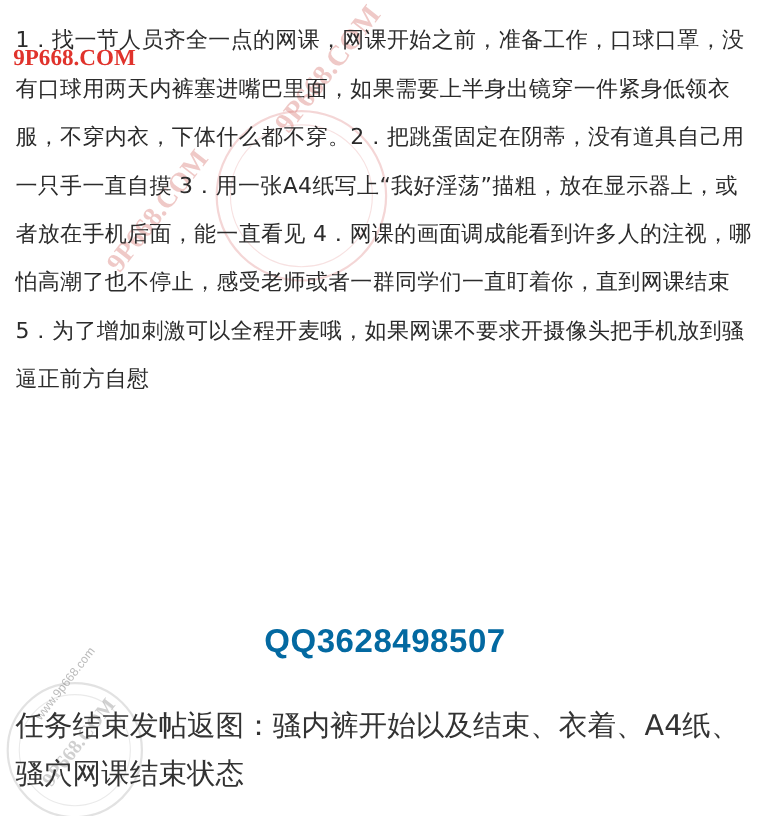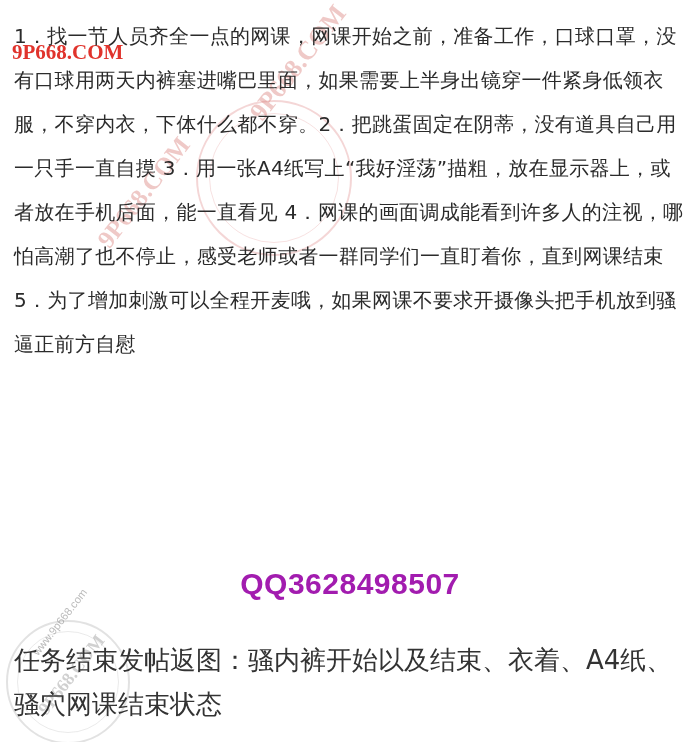--- a/index.html
+++ b/index.html
@@ -129,21 +129,21 @@
     white-space: pre-wrap;
     z-index: 3;
   }
 
   .qq-line {
     position: absolute;
     left: 0;
     top: 567px;
     width: 700px;
     text-align: center;
-    color: #a21caf;
+    color: #0369a1;
     font-size: 30px;
     font-weight: bold;
     font-family: "Liberation Sans", sans-serif;
     letter-spacing: 0.5px;
     z-index: 4;
   }
 
   .footer-text {
     position: absolute;
     left: 14px;

